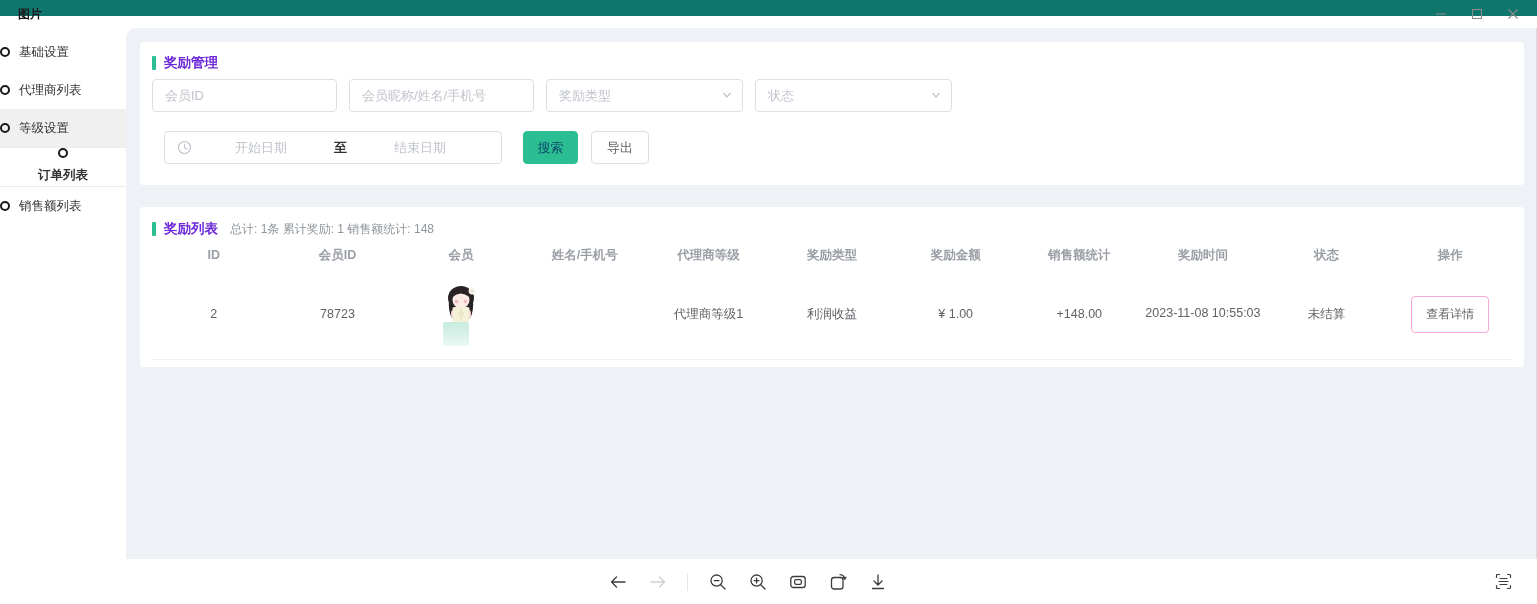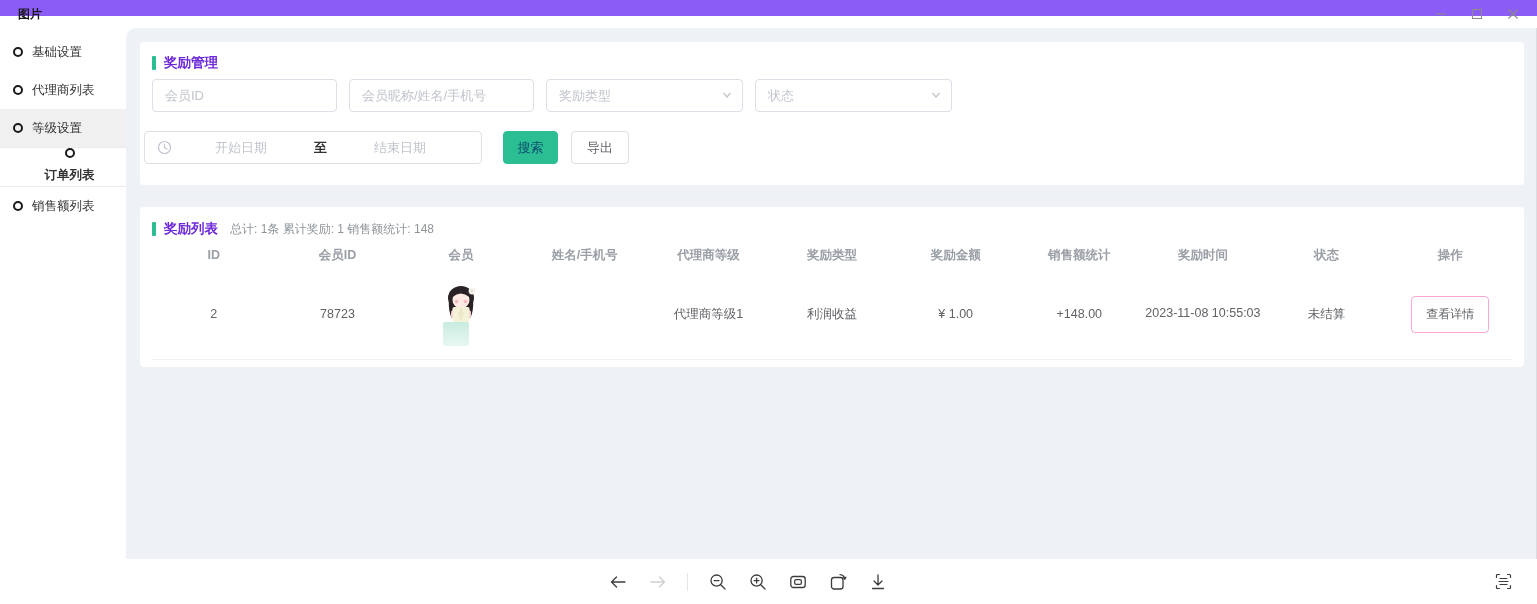--- a/index.html
+++ b/index.html
@@ -1,30 +1,30 @@
 <!DOCTYPE html>
 <html><head>
 <meta charset="utf-8">
 <style>
   html,body{margin:0;padding:0;background:#fff;font-family:"Liberation Sans","DejaVu Sans",sans-serif;}
   .app{position:relative;width:1537px;height:604px;background:#fff;overflow:hidden;}
 
   
-  .titlebar{position:absolute;top:0;left:0;right:0;height:16px;background:#8b5cf6;}
+  .titlebar{position:absolute;top:0;left:0;right:0;height:16px;background:#0f766e;}
   .app-title{position:absolute;left:18px;top:6px;font-size:12px;font-weight:700;color:#1a1a1a;}
   .win-controls{position:absolute;right:6px;top:0;height:28px;display:flex;}
   .wc{width:36px;height:28px;border:0;background:transparent;display:flex;align-items:center;justify-content:center;cursor:pointer;padding:0;}
 
   
   .viewer{position:absolute;top:28px;left:0;right:0;height:531px;background:#fff;}
 
   
   .side{position:absolute;left:0;top:0;width:126px;height:100%;background:#fff;}
   .side-list{padding-top:5px;}
-  .side-item{height:38px;display:flex;align-items:center;gap:9px;padding-left:13px;font-size:12.5px;color:#333;cursor:pointer;}
+  .side-item{height:38px;display:flex;align-items:center;gap:9px;font-size:12.5px;color:#333;cursor:pointer;}
   .side-item.active{background:#f0f0f0;}
   .side-item.bold{font-weight:700;border-top:1px solid #ebebeb;border-bottom:1px solid #ebebeb;flex-direction:column;}
   .circle-icon{width:10px;height:10px;border:2px solid #1a1a1a;border-radius:50%;flex:0 0 auto;box-sizing:border-box;}
 
   
   .main{position:absolute;left:126px;top:0;right:0;height:100%;background:#eef1f5;border-top-left-radius:10px;border-right:1px solid #dadde1;box-sizing:border-box;}
   .card{position:absolute;left:14px;right:12px;background:#fff;border-radius:4px;}
   .card-filter{top:14px;height:143px;}
   .card-list{top:179px;height:160px;}
 
@@ -34,21 +34,21 @@
   .stats{font-size:12px;color:#8f959b;margin-left:4px;padding-top:2px;}
 
   .filters{position:absolute;top:37px;left:12px;display:flex;gap:12px;}
   .inp{height:33px;border:1px solid #dcdfe6;border-radius:4px;padding:0 12px;font-size:13px;color:#606266;box-sizing:border-box;outline:none;font-family:inherit;background:#fff;}
   .inp::placeholder{color:#c0c4cc;}
   .w1{width:185px;}.w2{width:185px;}
   .select{position:relative;width:197px;}
   .select .inp{width:100%;cursor:pointer;}
   .chev{position:absolute;right:10px;top:10px;pointer-events:none;}
 
-  .row2{position:absolute;top:89px;left:4px;display:flex;align-items:center;}
+  .row2{position:absolute;top:89px;left:24px;display:flex;align-items:center;}
   .daterange{width:338px;height:33px;border:1px solid #dcdfe6;border-radius:4px;display:flex;align-items:center;padding:0 12px;box-sizing:border-box;cursor:pointer;background:#fff;}
   .dr-ph{flex:1;text-align:center;font-size:13px;color:#c0c4cc;}
   .dr-sep{font-size:13px;color:#303133;font-weight:600;padding:0 4px;}
   .btn{height:33px;border-radius:4px;font-size:13px;cursor:pointer;font-family:inherit;}
   .btn-primary{margin-left:21px;width:55px;background:var(--accent,#2cbe93);color:#0c4a6e;border:1px solid var(--accent,#2cbe93);}
   .btn-plain{margin-left:13px;width:58px;background:#fff;color:#606266;border:1px solid #dcdfe6;}
 
   
   .tbl{position:absolute;top:34px;left:12px;right:12px;}
   .thead{display:flex;height:28px;align-items:center;}

